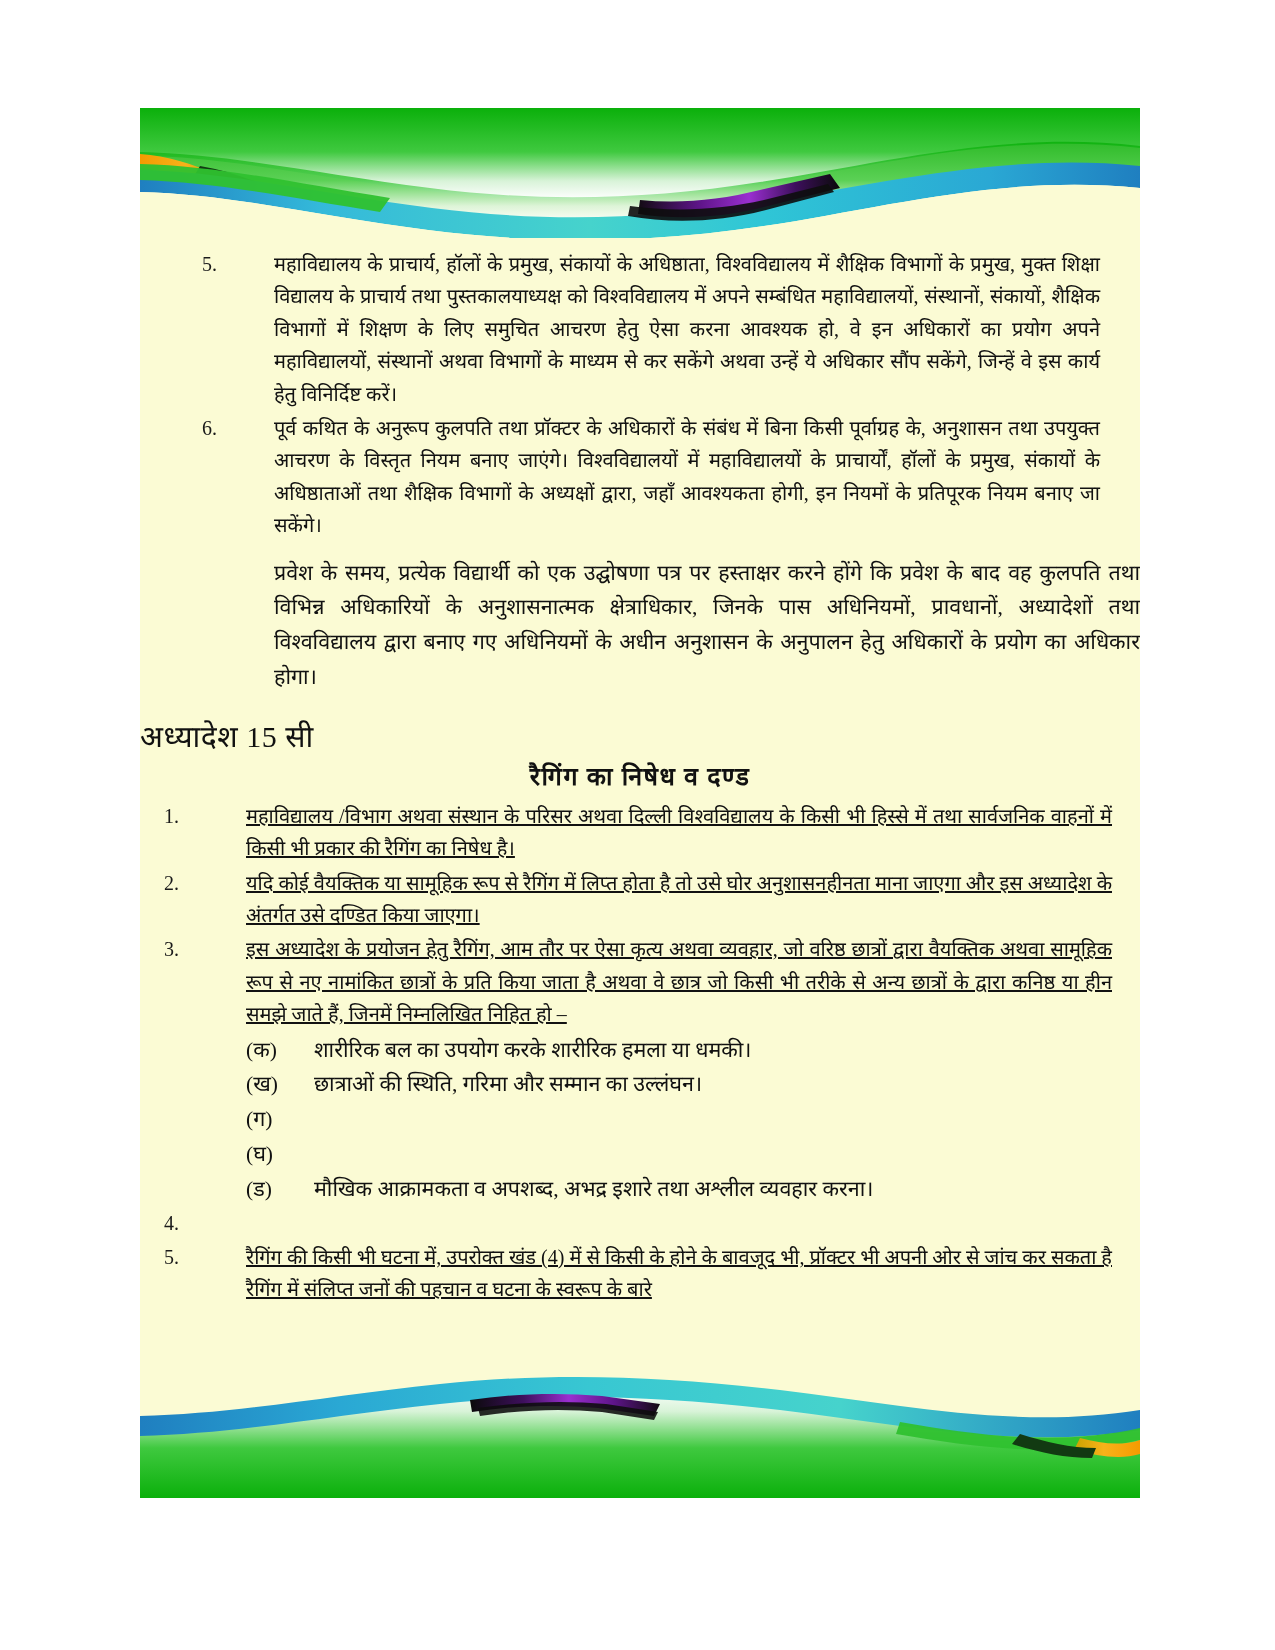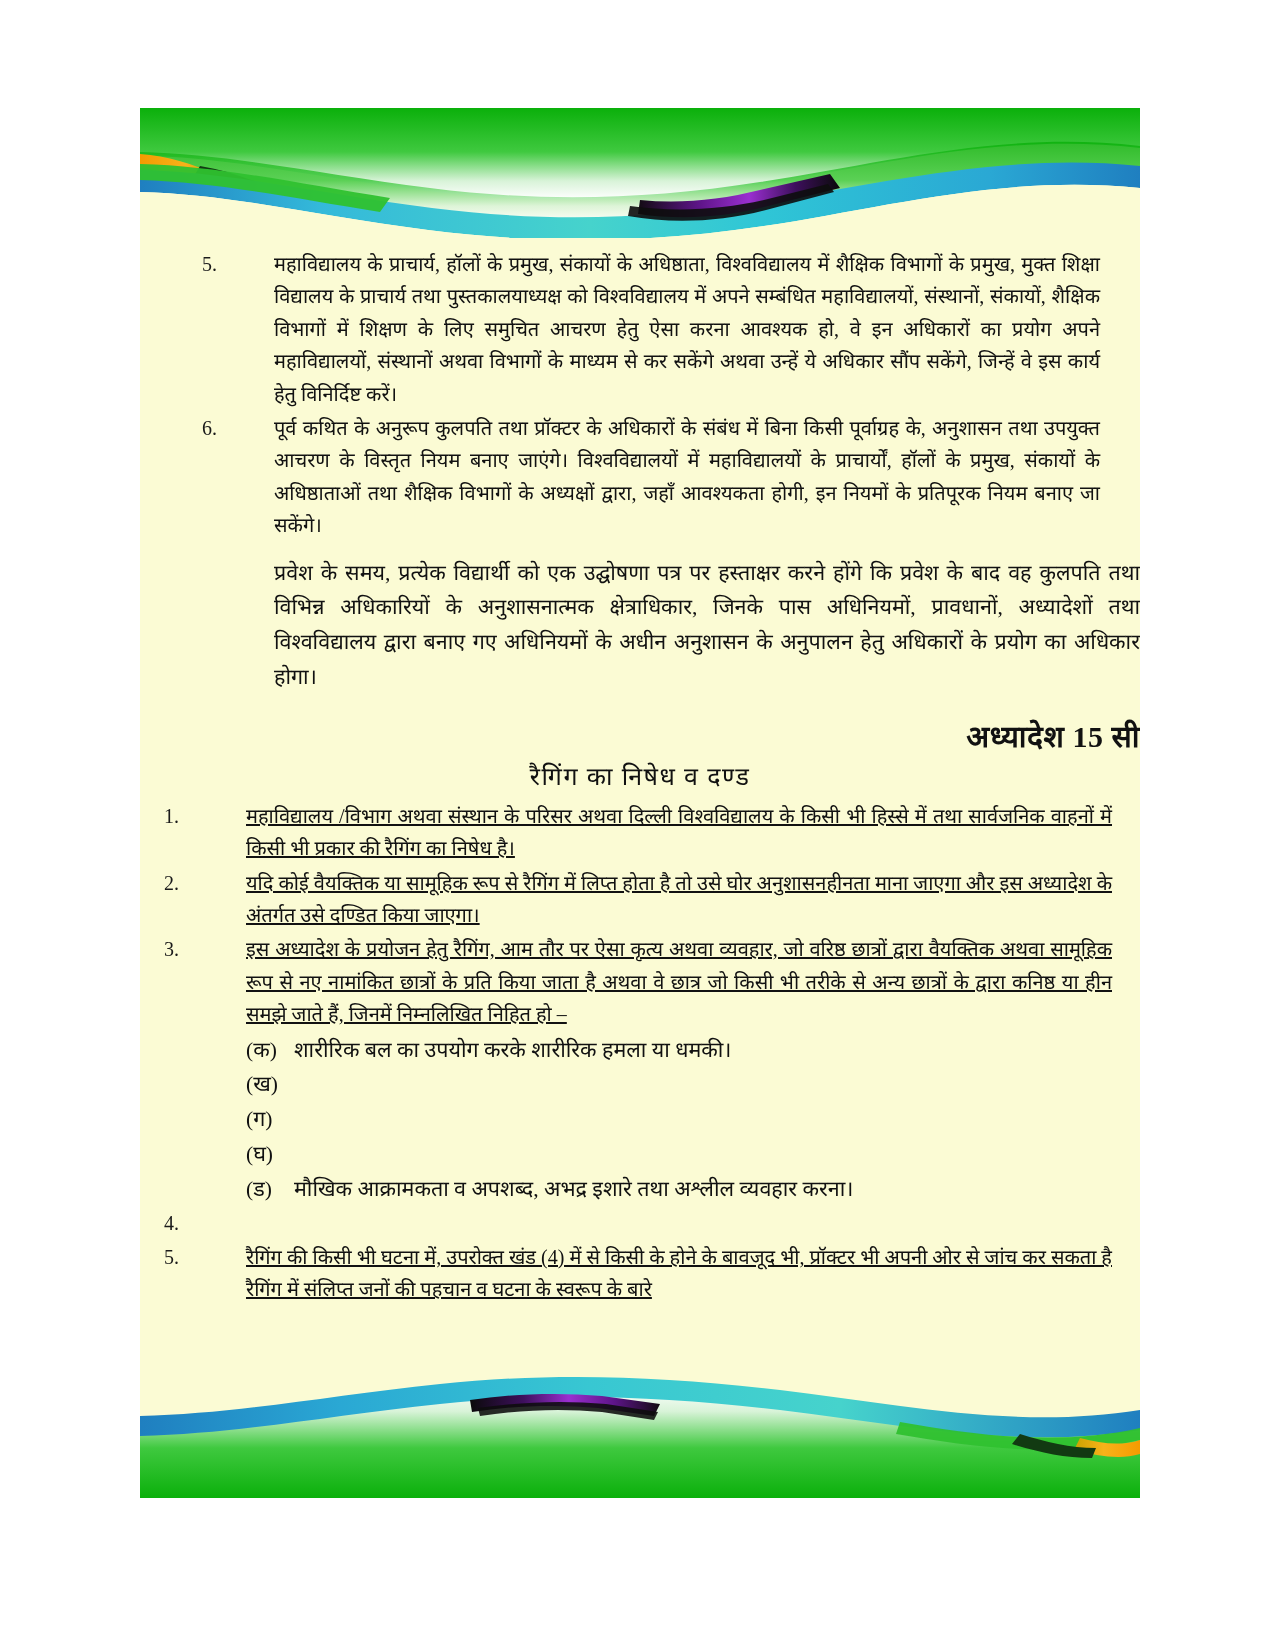--- a/index.html
+++ b/index.html
@@ -77,31 +77,31 @@
   .para-free {
     font-size: 21.5px;
     line-height: 1.62;
     color: #111111;
     text-align: justify;
     margin: 14px 0 0 134px;
   }
 
   
   .heading-main {
-    text-align: right;
+    text-align: left;
     font-size: 30px;
-    font-weight: bold;
+    font-weight: normal;
     color: #111111;
     margin: 20px 0 2px 0;
     letter-spacing: 0.5px;
   }
   .heading-sub {
     text-align: center;
     font-size: 25px;
-    font-weight: normal;
+    font-weight: bold;
     color: #111111;
     margin: 0 0 8px 0;
     letter-spacing: 1.5px;
   }
 
   
   .blk-b .num  { width: 82px; margin-left: 24px; }
   .blk-b .body { padding-right: 28px; text-decoration: underline; }
 
   .subitem {
@@ -117,20 +117,21 @@
     line-height: 1.62;
     color: #111111;
   }
   .subitem .stext {
     flex: 1 1 auto;
     font-size: 21.5px;
     line-height: 1.62;
     color: #111111;
     text-align: justify;
     padding-right: 28px;
+    margin-left: 20px;
   }
 </style>
 </head>
 <body>
 
 <div id="page">
 
   <div class="wave-band wave-top">
     <svg viewBox="0 0 1000 130" preserveAspectRatio="none" xmlns="http://www.w3.org/2000/svg">
       <defs>
@@ -226,20 +227,21 @@
         <div class="body">इस अध्यादेश के प्रयोजन हेतु रैगिंग, आम तौर पर ऐसा कृत्य अथवा व्यवहार, जो वरिष्ठ छात्रों द्वारा वैयक्तिक अथवा सामूहिक रूप से नए नामांकित छात्रों के प्रति किया जाता है अथवा वे छात्र जो किसी भी तरीके से अन्य छात्रों के द्वारा कनिष्ठ या हीन समझे जाते हैं, जिनमें निम्नलिखित निहित हो –</div>
       </div>
 
       <div class="subitem">
         <div class="slabel">(क)</div>
         <div class="stext">शारीरिक बल का उपयोग करके शारीरिक हमला या धमकी।</div>
       </div>
 
       <div class="subitem">
         <div class="slabel">(ख)</div>
+        <div class="stext">छात्राओं की स्थिति, गरिमा और सम्मान का उल्लंघन।</div>
       </div>
 
       <div class="subitem">
         <div class="slabel">(ग)</div>
       </div>
 
       <div class="subitem">
         <div class="slabel">(घ)</div>
       </div>
 

